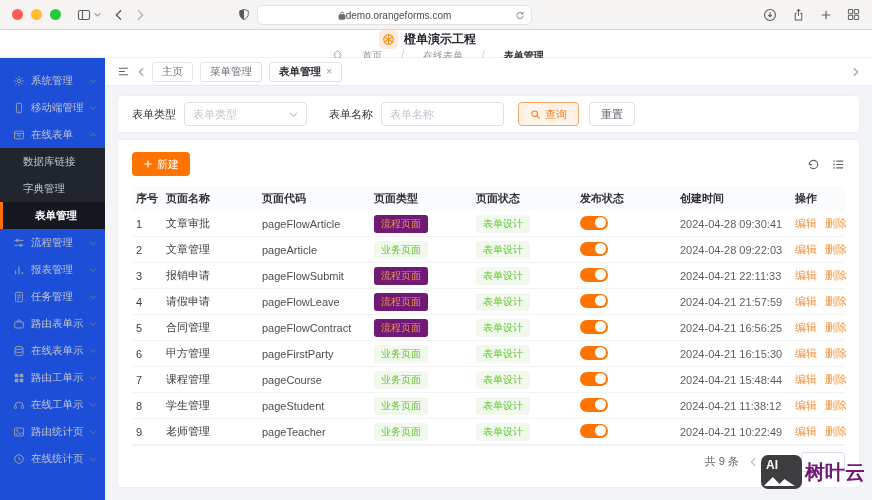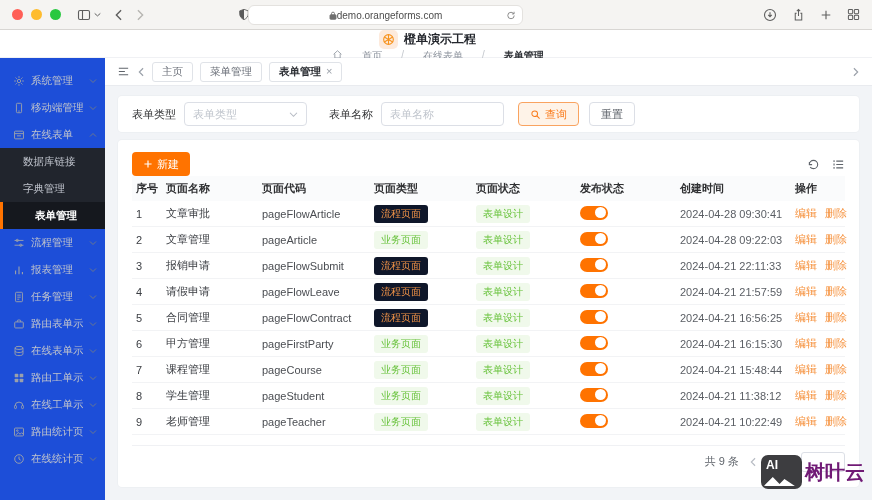--- a/index.html
+++ b/index.html
@@ -7,21 +7,21 @@
   body { font-family:"Liberation Sans","DejaVu Sans",sans-serif; background:#fff; }
   .screen { position:relative; width:872px; height:500px; overflow:hidden; }
 
   
   .chrome { height:30px; background:#f5f4f2; border-bottom:1px solid #d8d6d3; display:flex; align-items:center; padding:0 12px; position:relative; }
   .traffic { display:flex; gap:8px; margin-right:16px; }
   .dot { width:11px; height:11px; border-radius:50%; }
   .dot.red{background:#ff5f57;} .dot.yellow{background:#febc2e;} .dot.green{background:#28c840;}
   .chrome-btn { display:flex; align-items:center; color:#5e5e5e; margin-right:13px; }
   .chrome-btn.dim { color:#b6b4b1; }
-  .url-pill { position:absolute; left:248px; top:5px; width:275px; height:20px; background:#fff; border:1px solid #e4e2df; border-radius:6px; display:flex; align-items:center; justify-content:center; font-size:10px; color:#4d4d4d; }
+  .url-pill { position:absolute; left:257px; top:5px; width:275px; height:20px; background:#fff; border:1px solid #e4e2df; border-radius:6px; display:flex; align-items:center; justify-content:center; font-size:10px; color:#4d4d4d; }
   .url-reload { position:absolute; right:6px; top:4px; color:#7c7c7c; }
   .shield { position:absolute; left:238px; top:8px; color:#5a5a5a; }
   .chrome-right { margin-left:auto; display:flex; gap:15px; align-items:center; color:#5e5e5e; }
 
   
   .app-header { height:28px; background:#fff; display:flex; align-items:center; padding:0 12px 0 10px; border-bottom:1px solid #f0f1f4;flex-direction:column; }
   .logo { display:flex; align-items:center; gap:6px; width:112px; flex:none; }
   .logo-badge { width:19px; height:19px; border-radius:5px; background:#fdeadc; display:flex; align-items:center; justify-content:center; color:#f7931e; }
   .logo-title { font-size:12px; font-weight:700; color:#23262c; white-space:nowrap; }
   .breadcrumb { display:flex; align-items:flex-start; gap:19px; font-size:10px; color:#8b929c; margin-left:6px; }
@@ -66,33 +66,33 @@
   .select { width:123px; height:24px; border:1px solid #dcdfe6; border-radius:4px; display:flex; align-items:center; padding:0 8px; background:#fff; cursor:pointer; }
   .select .ph { font-size:11px; color:#bfc4cc; flex:1; }
   .select .sel-chev { color:#b4b9c2; display:flex; }
   .text-input { width:123px; height:24px; border:1px solid #dcdfe6; border-radius:4px; padding:0 8px; font-size:11px; color:#303133; outline:none; font-family:inherit; }
   .text-input::placeholder { color:#bfc4cc; }
   .btn { height:24px; border-radius:4px; font-size:11px; display:flex; align-items:center; gap:4px; padding:0 11px; cursor:pointer; border:1px solid transparent; font-family:inherit; }
   .btn-search { margin-left:14px; background:#fef3e8; border-color:#f9a360; color:#f97c1d; }
   .btn-reset { margin-left:10px; background:#fff; border-color:#dcdfe6; color:#5f646b; }
 
   .table-card { flex:1; padding:12px 14px 10px; display:flex; flex-direction:column; min-height:0; }
-  .toolbar { display:flex; align-items:center; flex:none; }
+  .toolbar { display:flex; align-items:center; margin-bottom:10px; flex:none; }
   .btn-new { background:#ff7300; border:none; color:#fff; height:24px; padding:0 11px; font-weight:400; }
   .toolbar-right { margin-left:auto; display:flex; gap:12px; color:#5f646b; }
 
   .tgrid { display:grid; grid-template-columns:30px 96px 112px 102px 104px 100px 115px 54px; align-items:center; }
   .thead { height:25px; background:#fafbfc; flex:none; }
   .th { font-size:11px; font-weight:700; color:#303133; padding-left:4px; }
   .trow { height:26px; border-bottom:1px solid #f2f3f5; flex:none; }
   .td { font-size:11px; color:#3a3d42; padding-left:4px; white-space:nowrap; }
   .td.code { color:#4a4d52; }
   .td.time { color:#5a5e64; }
   .badge { display:inline-block; font-size:10px; line-height:1; padding:4px 7px; border-radius:3px; }
-  .kind-warning { background:#0f172a; color:#ef9247;text-align:center; }
+  .kind-warning { background:#701a75; color:#ef9247;text-align:center; }
   .kind-success { background:#f0f9eb; color:#67c23a; }
   .switch { width:28px; height:14px; border-radius:8px; background:#c9ccd4; position:relative; display:inline-block; cursor:pointer; }
   .switch.on { background:#ff7300; }
   .switch::after { content:""; position:absolute; top:1.5px; left:2px; width:11px; height:11px; border-radius:50%; background:#fff; }
   .switch.on::after { left:auto; right:2px; }
   .op { font-size:11px; color:#f6913c; cursor:pointer; text-decoration:none; }
   .op + .op { margin-left:8px; }
 
   .spacer { flex:1; }
   .pagination { border-top:1px solid #f0f1f4; height:32px; flex:none; display:flex; align-items:center; justify-content:flex-end; gap:10px; font-size:11px; color:#5f646b; }

